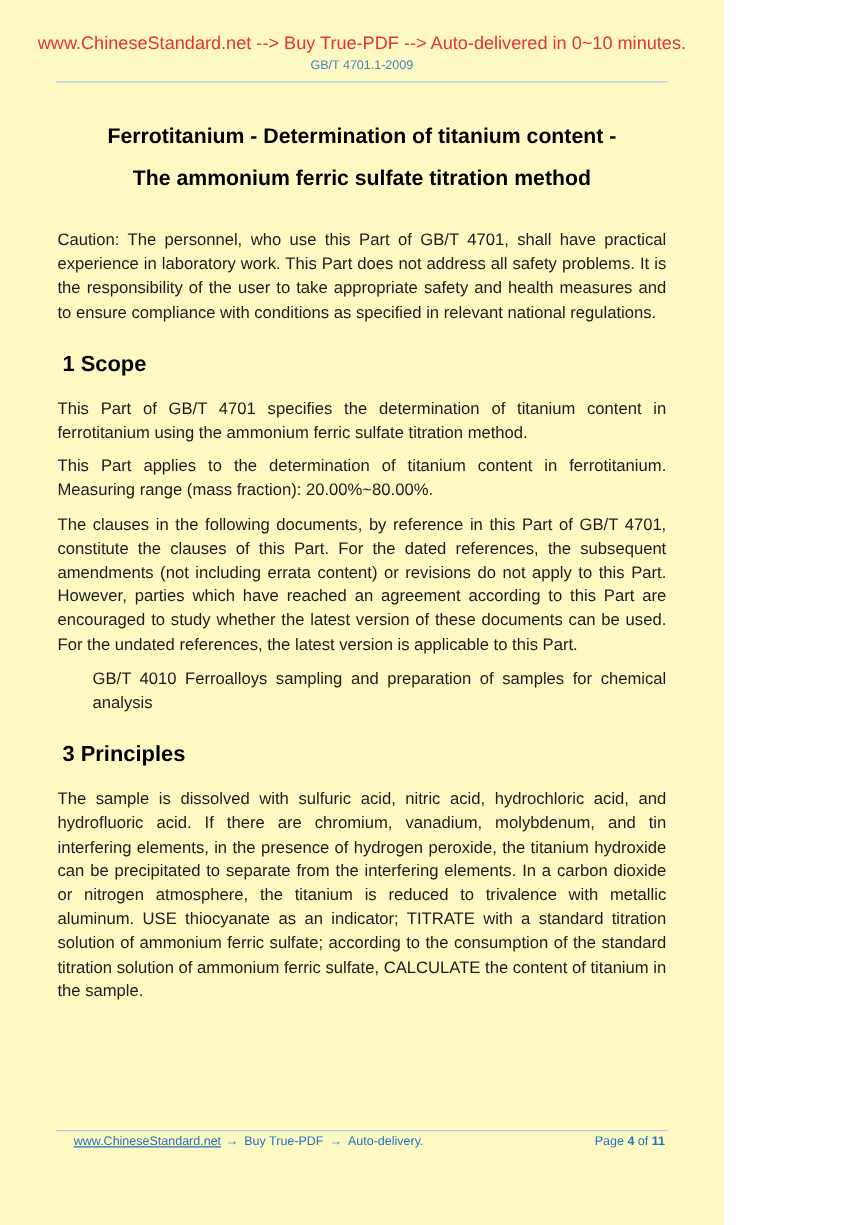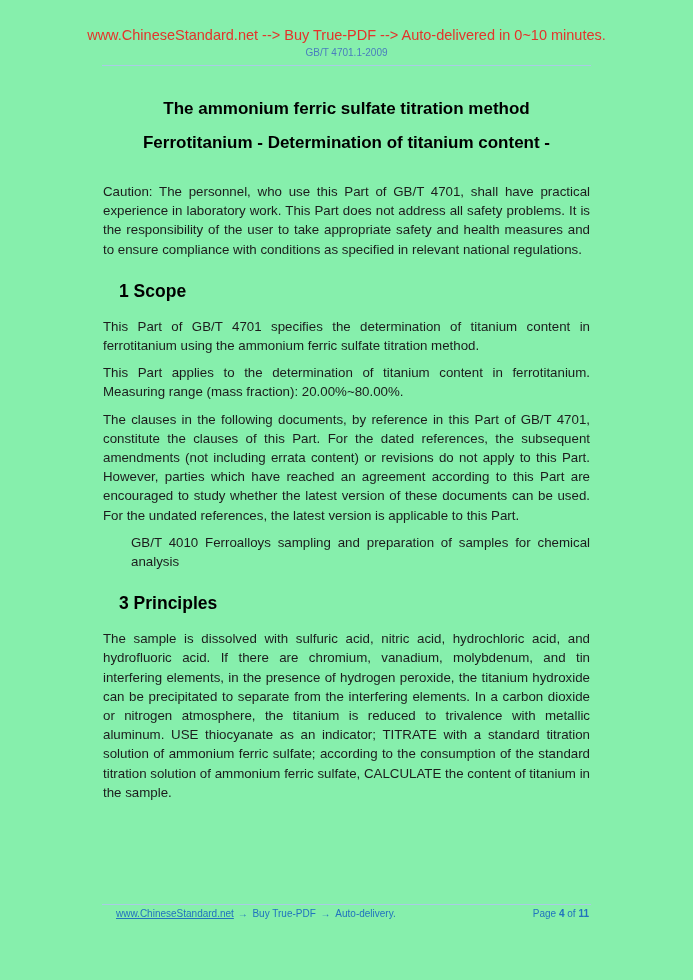--- a/index.html
+++ b/index.html
@@ -1,20 +1,20 @@
 <!DOCTYPE html>
 <html><head>
 <meta charset="utf-8">
 <style>
   html, body { margin: 0; padding: 0; background: #ffffff; }
   .page {
     position: relative;
-    width: 693px;
+    width: 579px;
     height: 980px;
-    background: #86efac;
+    background: #fef9c3;
     overflow: hidden;
     font-family: "Liberation Sans", "DejaVu Sans", sans-serif;
     color: #1c1c1c;
   }
   .banner {
     padding-top: 27px;
     text-align: center;
     color: #e3342b;
     font-size: 14.5px;
     cursor: pointer;
@@ -45,21 +45,21 @@
     font-size: 13.3px;
     line-height: 19.2px;
     text-align: justify;
     margin: 0 0 8px;
   }
   .caution { font-weight: normal; margin-top: 22px; }
   h2.sec {
     font-size: 17.5px;
     font-weight: bold;
     color: #000000;
-    margin: 22px 16px 16px;
+    margin: 22px 4px 16px;
     line-height: 20px;
   }
   p.ref { padding-left: 28px; margin-top: 4px; }
   .footer { position: absolute; left: 0; top: 904px; width: 100%; }
   .footer .rule { margin: 0 auto; }
   .footer-row {
     width: 489px;
     margin: 3px auto 0;
     display: flex;
     justify-content: space-between;
@@ -80,22 +80,22 @@
 
   <div class="banner">www.ChineseStandard.net --&gt; Buy True-PDF --&gt; Auto-delivered in 0~10 minutes.</div>
 
   <div class="std-num">GB/T 4701.1-2009</div>
 
   <hr class="rule">
 
   <div class="content">
 
     <h1 class="doc-title">
+      <span class="t-line">Ferrotitanium - Determination of titanium content -</span>
       <span class="t-line">The ammonium ferric sulfate titration method</span>
-      <span class="t-line">Ferrotitanium - Determination of titanium content -</span>
     </h1>
 
     <p class="caution">Caution: The personnel, who use this Part of GB/T 4701, shall have practical experience in laboratory work. This Part does not address all safety problems. It is the responsibility of the user to take appropriate safety and health measures and to ensure compliance with conditions as specified in relevant national regulations.</p>
 
     <h2 class="sec">1 Scope</h2>
     <p class="body">This Part of GB/T 4701 specifies the determination of titanium content in ferrotitanium using the ammonium ferric sulfate titration method.</p>
     <p class="body">This Part applies to the determination of titanium content in ferrotitanium. Measuring range (mass fraction): 20.00%~80.00%.</p>
 
     <p class="body">The clauses in the following documents, by reference in this Part of GB/T 4701, constitute the clauses of this Part. For the dated references, the subsequent amendments (not including errata content) or revisions do not apply to this Part. However, parties which have reached an agreement according to this Part are encouraged to study whether the latest version of these documents can be used. For the undated references, the latest version is applicable to this Part.</p>
     <p class="body ref">GB/T 4010 Ferroalloys sampling and preparation of samples for chemical analysis</p>

